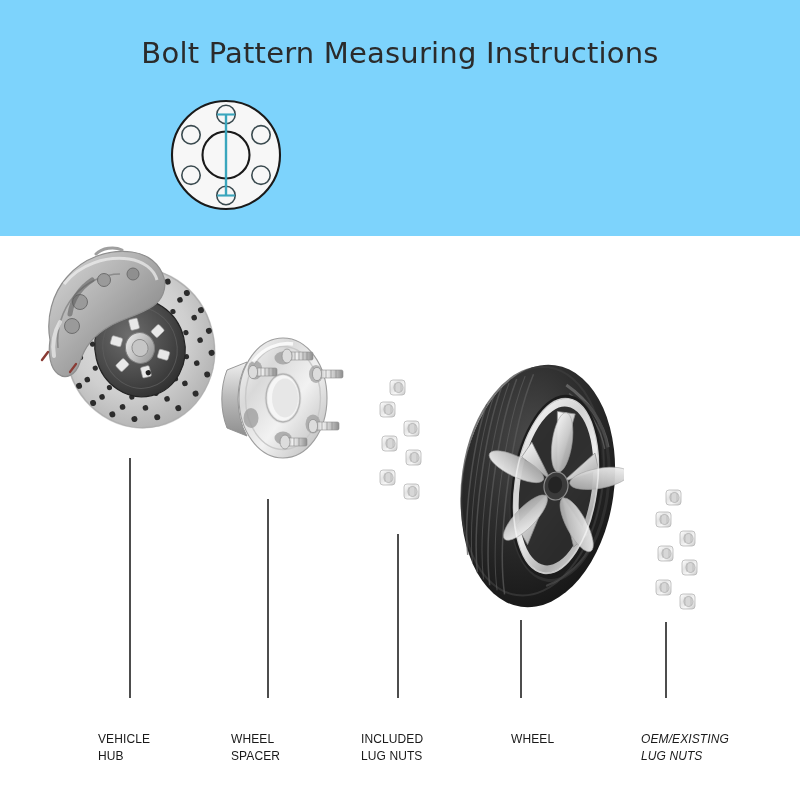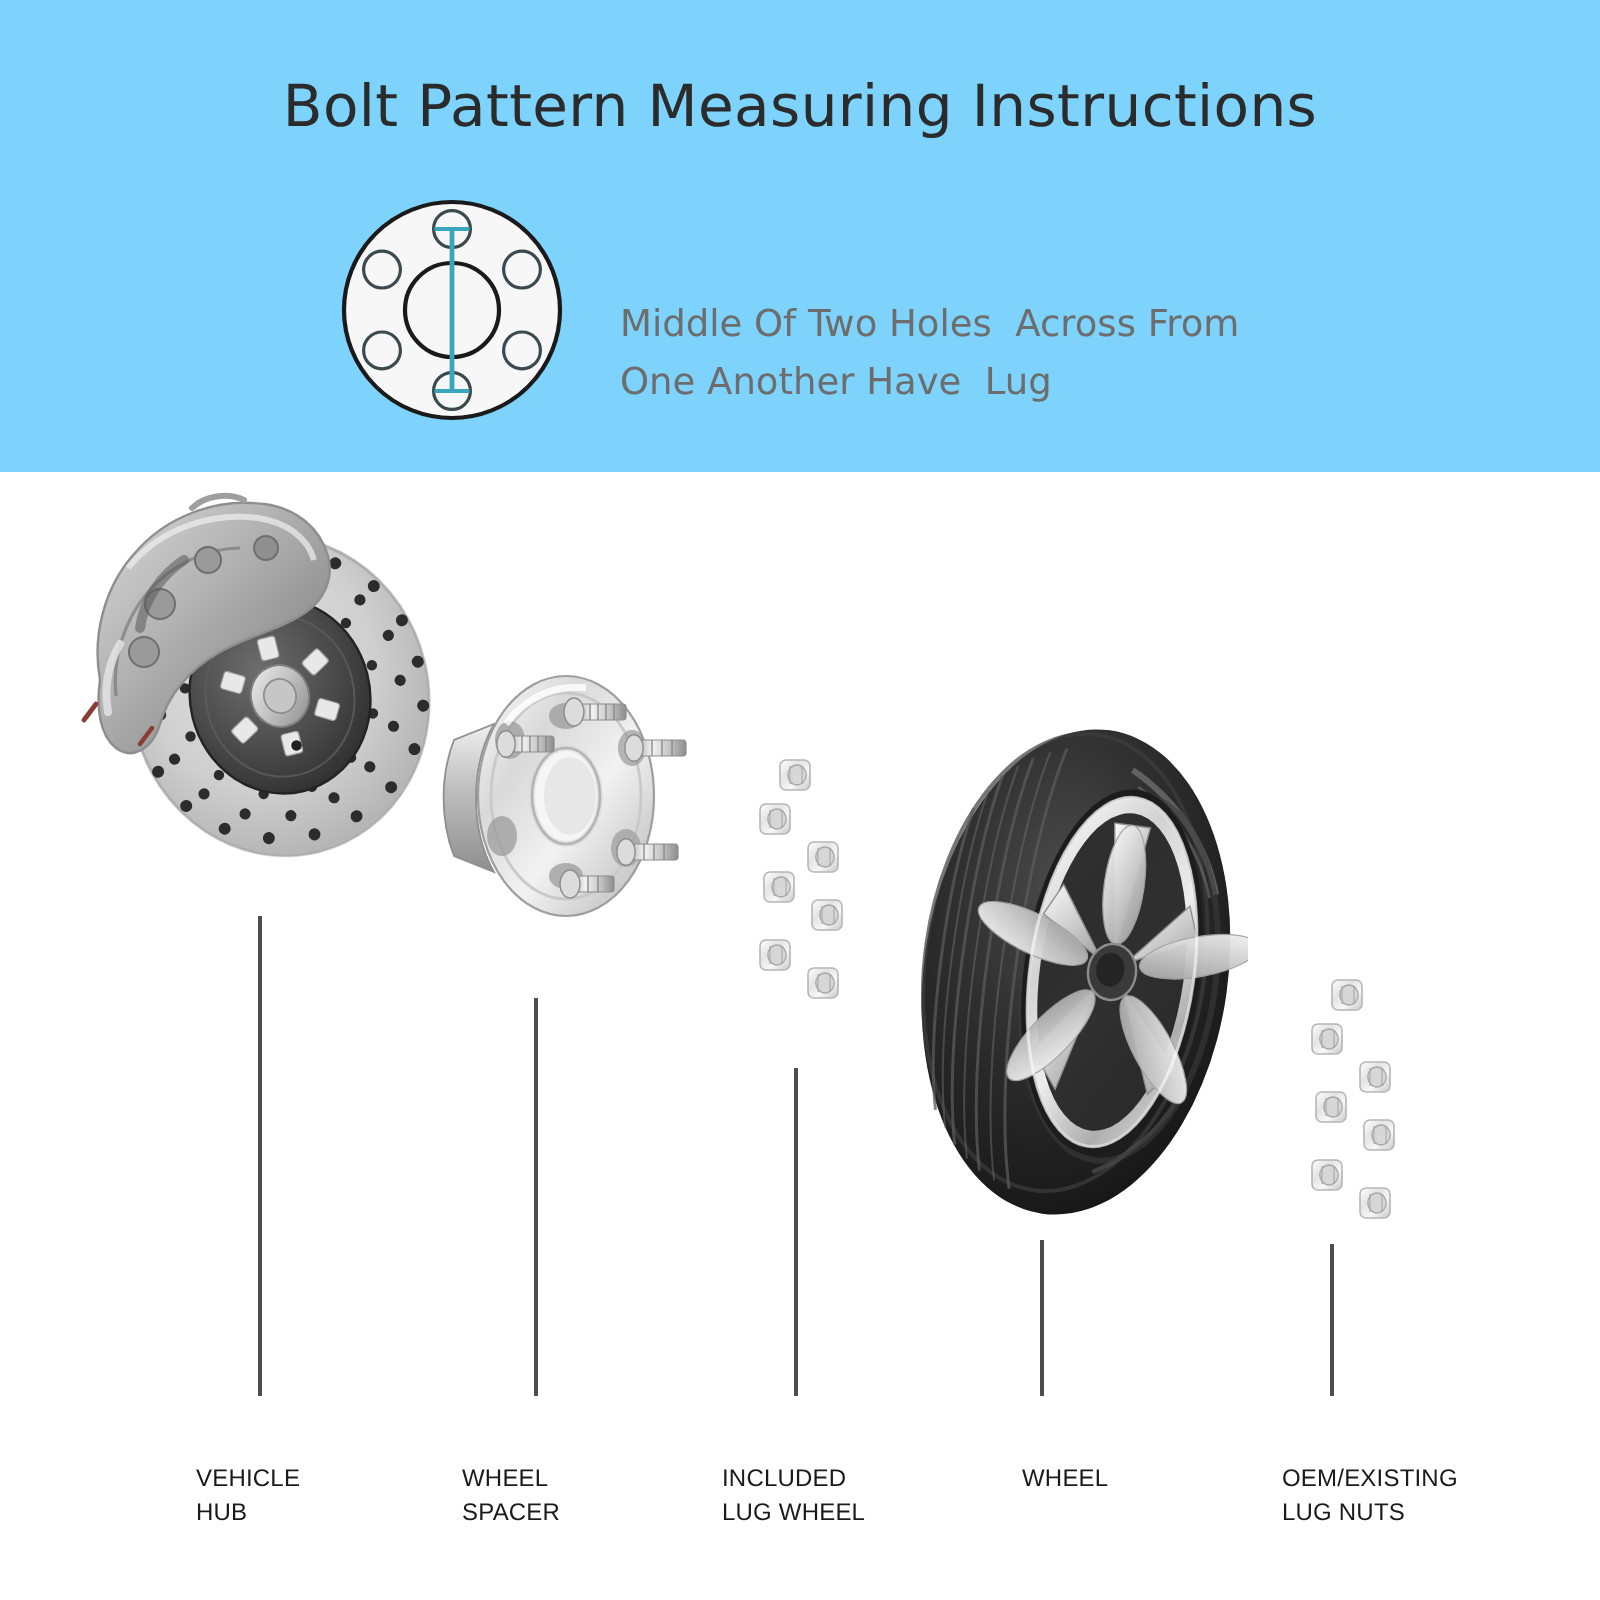--- a/index.html
+++ b/index.html
@@ -120,22 +120,20 @@
         <circle cx="91" cy="35.8" r="9.2" fill="#f7f7f7" stroke="#3a4a4f" stroke-width="1.6"></circle>
         <circle cx="21" cy="76.2" r="9.2" fill="#f7f7f7" stroke="#3a4a4f" stroke-width="1.6"></circle>
         <circle cx="91" cy="76.2" r="9.2" fill="#f7f7f7" stroke="#3a4a4f" stroke-width="1.6"></circle>
 
         <line x1="56" y1="15.5" x2="56" y2="96.5" stroke="#3aa6bd" stroke-width="2.4"></line>
         <line x1="47.2" y1="15.5" x2="64.8" y2="15.5" stroke="#3aa6bd" stroke-width="2.1"></line>
         <line x1="47.2" y1="96.5" x2="64.8" y2="96.5" stroke="#3aa6bd" stroke-width="2.1"></line>
       </svg>
     </div>
 
-    <div id="instruction-text">Middle Of Two Holes  Across From
-One Another Have  Lug</div>
   </div>
 
   <div id="parts-stage">
 
     <div class="part-img" style="left:36px; top:8px; width:186px; height:196px;">
       <svg width="186" height="196" viewBox="0 0 186 196">
         <defs>
           <radialGradient id="rotorG" cx="45%" cy="38%" r="72%">
             <stop offset="0%" stop-color="#e3e3e3"></stop>
             <stop offset="55%" stop-color="#cfcfcf"></stop>
@@ -576,21 +574,21 @@
     <div class="leader-line" style="left:520px; top:384px; height:78px;"></div>
     <div class="leader-line" style="left:665px; top:386px; height:76px;"></div>
 
     <div class="part-label" style="left:98px; top:495px;">VEHICLE
 HUB</div>
 
     <div class="part-label" style="left:231px; top:495px;">WHEEL
 SPACER</div>
 
     <div class="part-label" style="left:361px; top:495px;">INCLUDED
-LUG WHEEL</div>
+LUG NUTS</div>
 
     <div class="part-label" style="left:511px; top:495px;">WHEEL</div>
 
-    <div class="part-label" style="left:641px; top:495px;">OEM/EXISTING
+    <div class="part-label" style="left:641px; top:495px;font-style:italic;">OEM/EXISTING
 LUG NUTS</div>
 
   </div>
 </div>
 
 </body></html>

